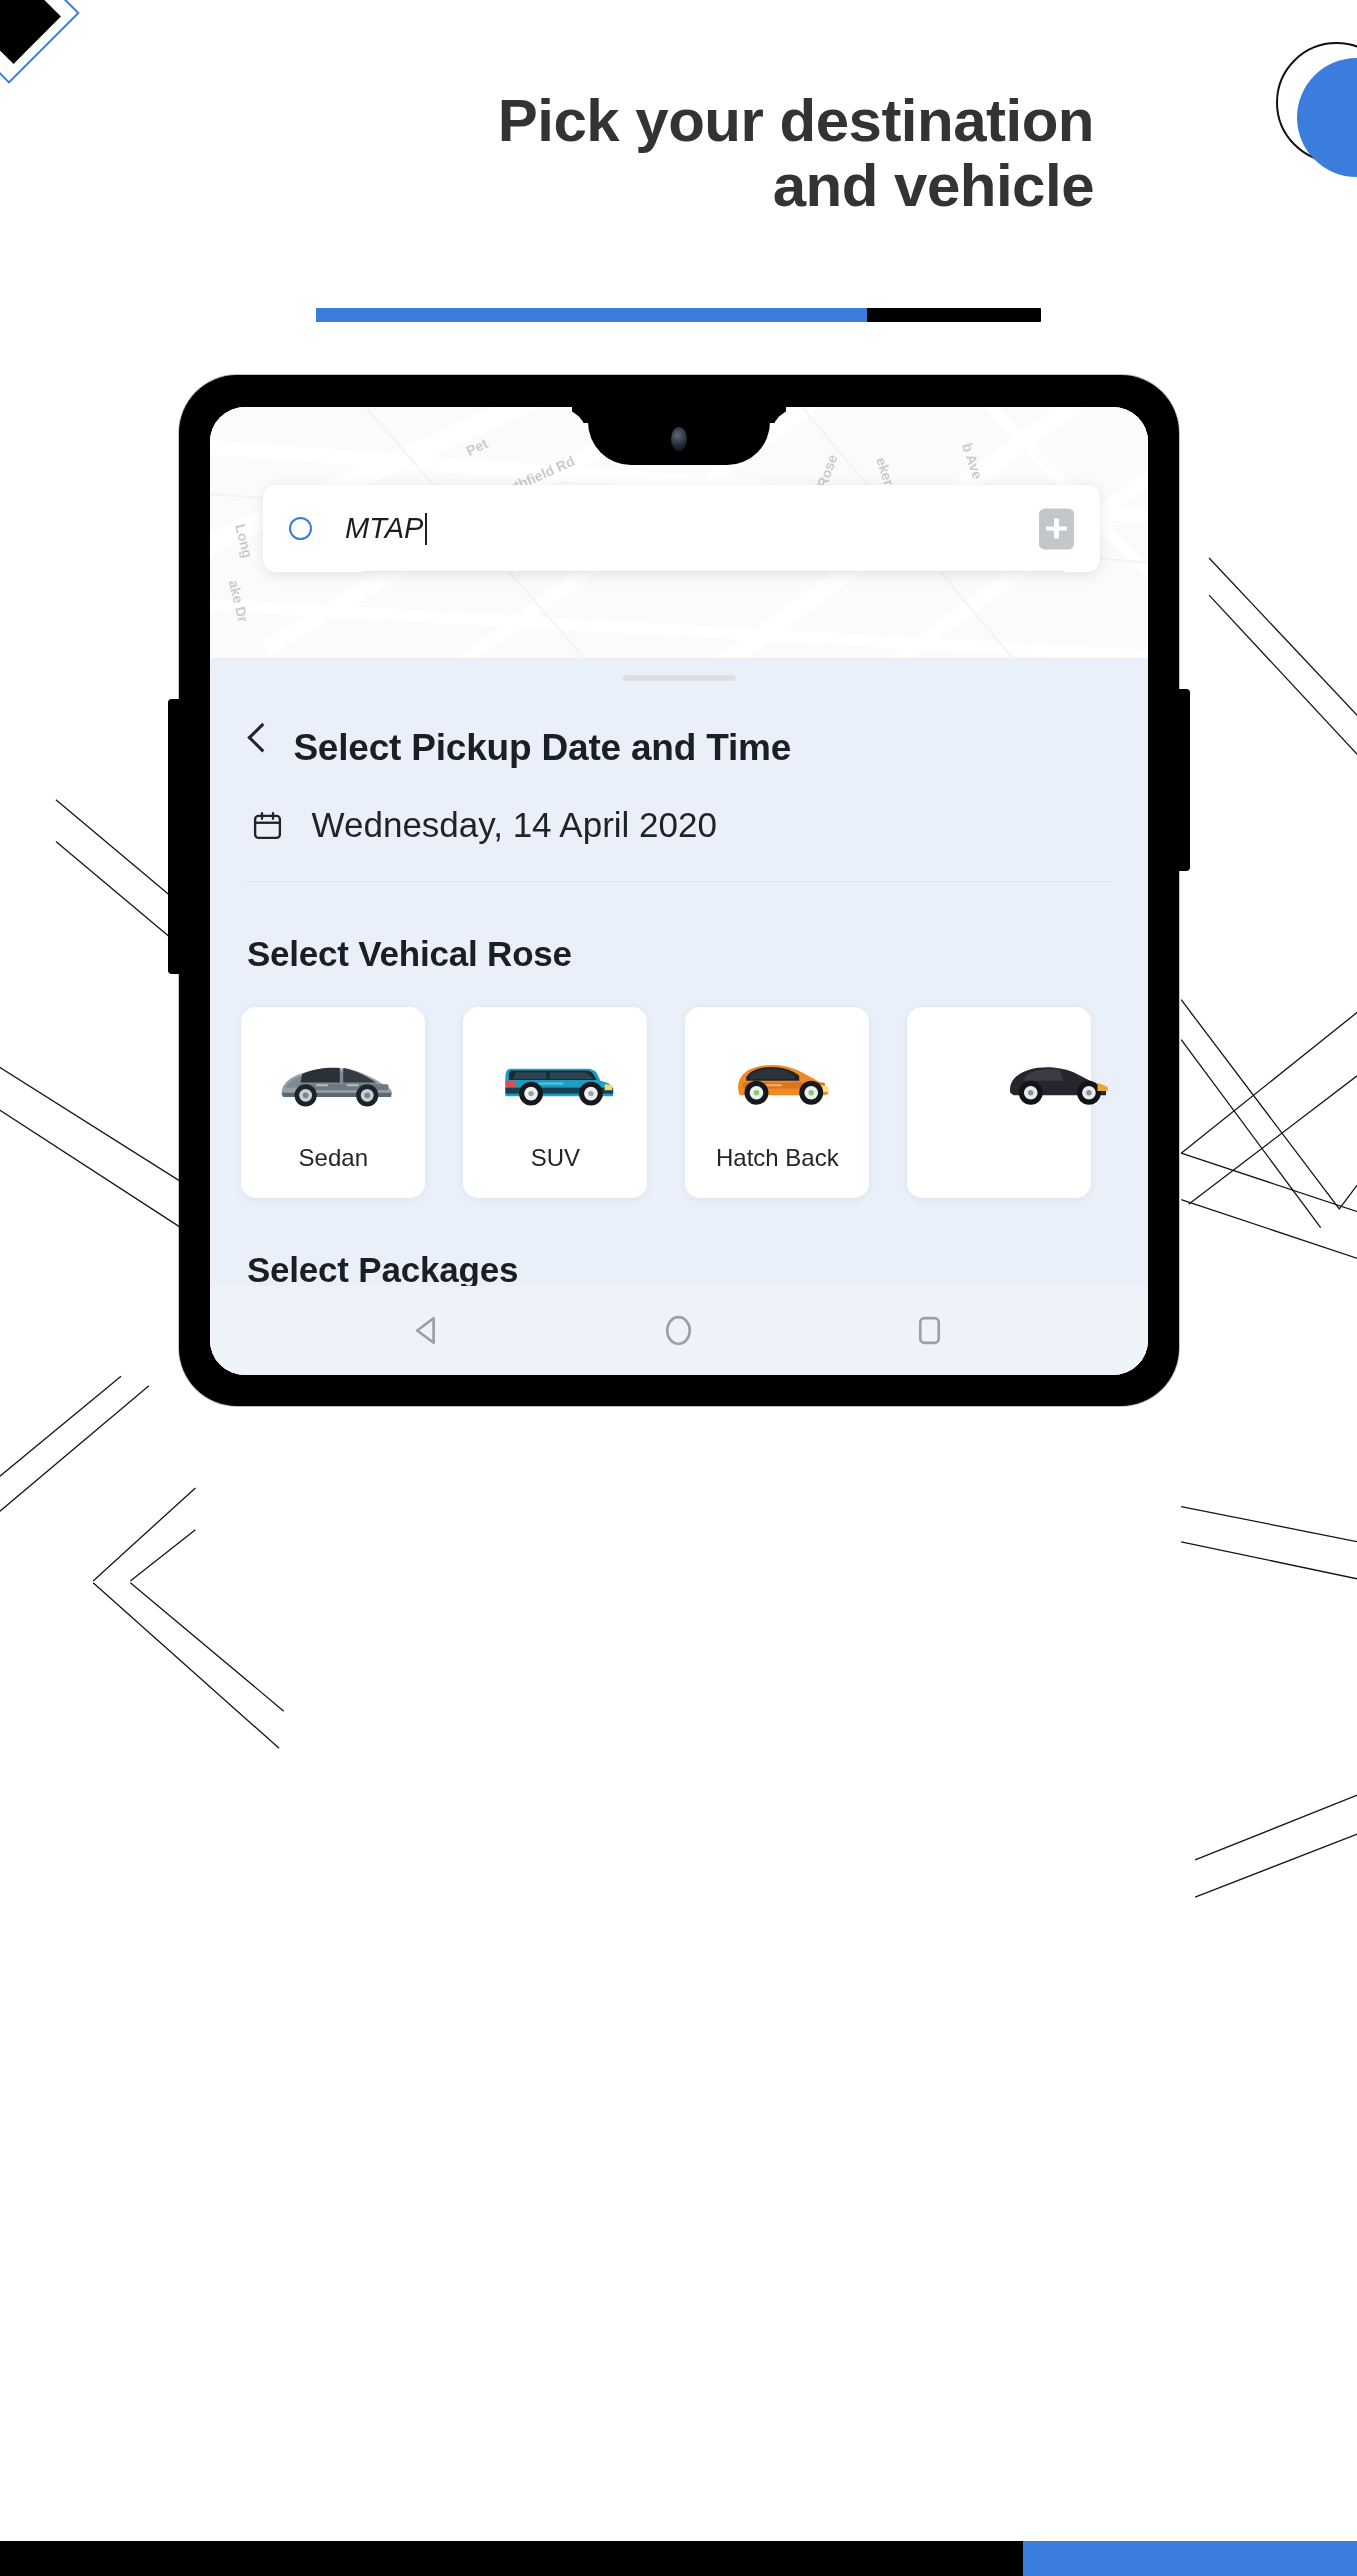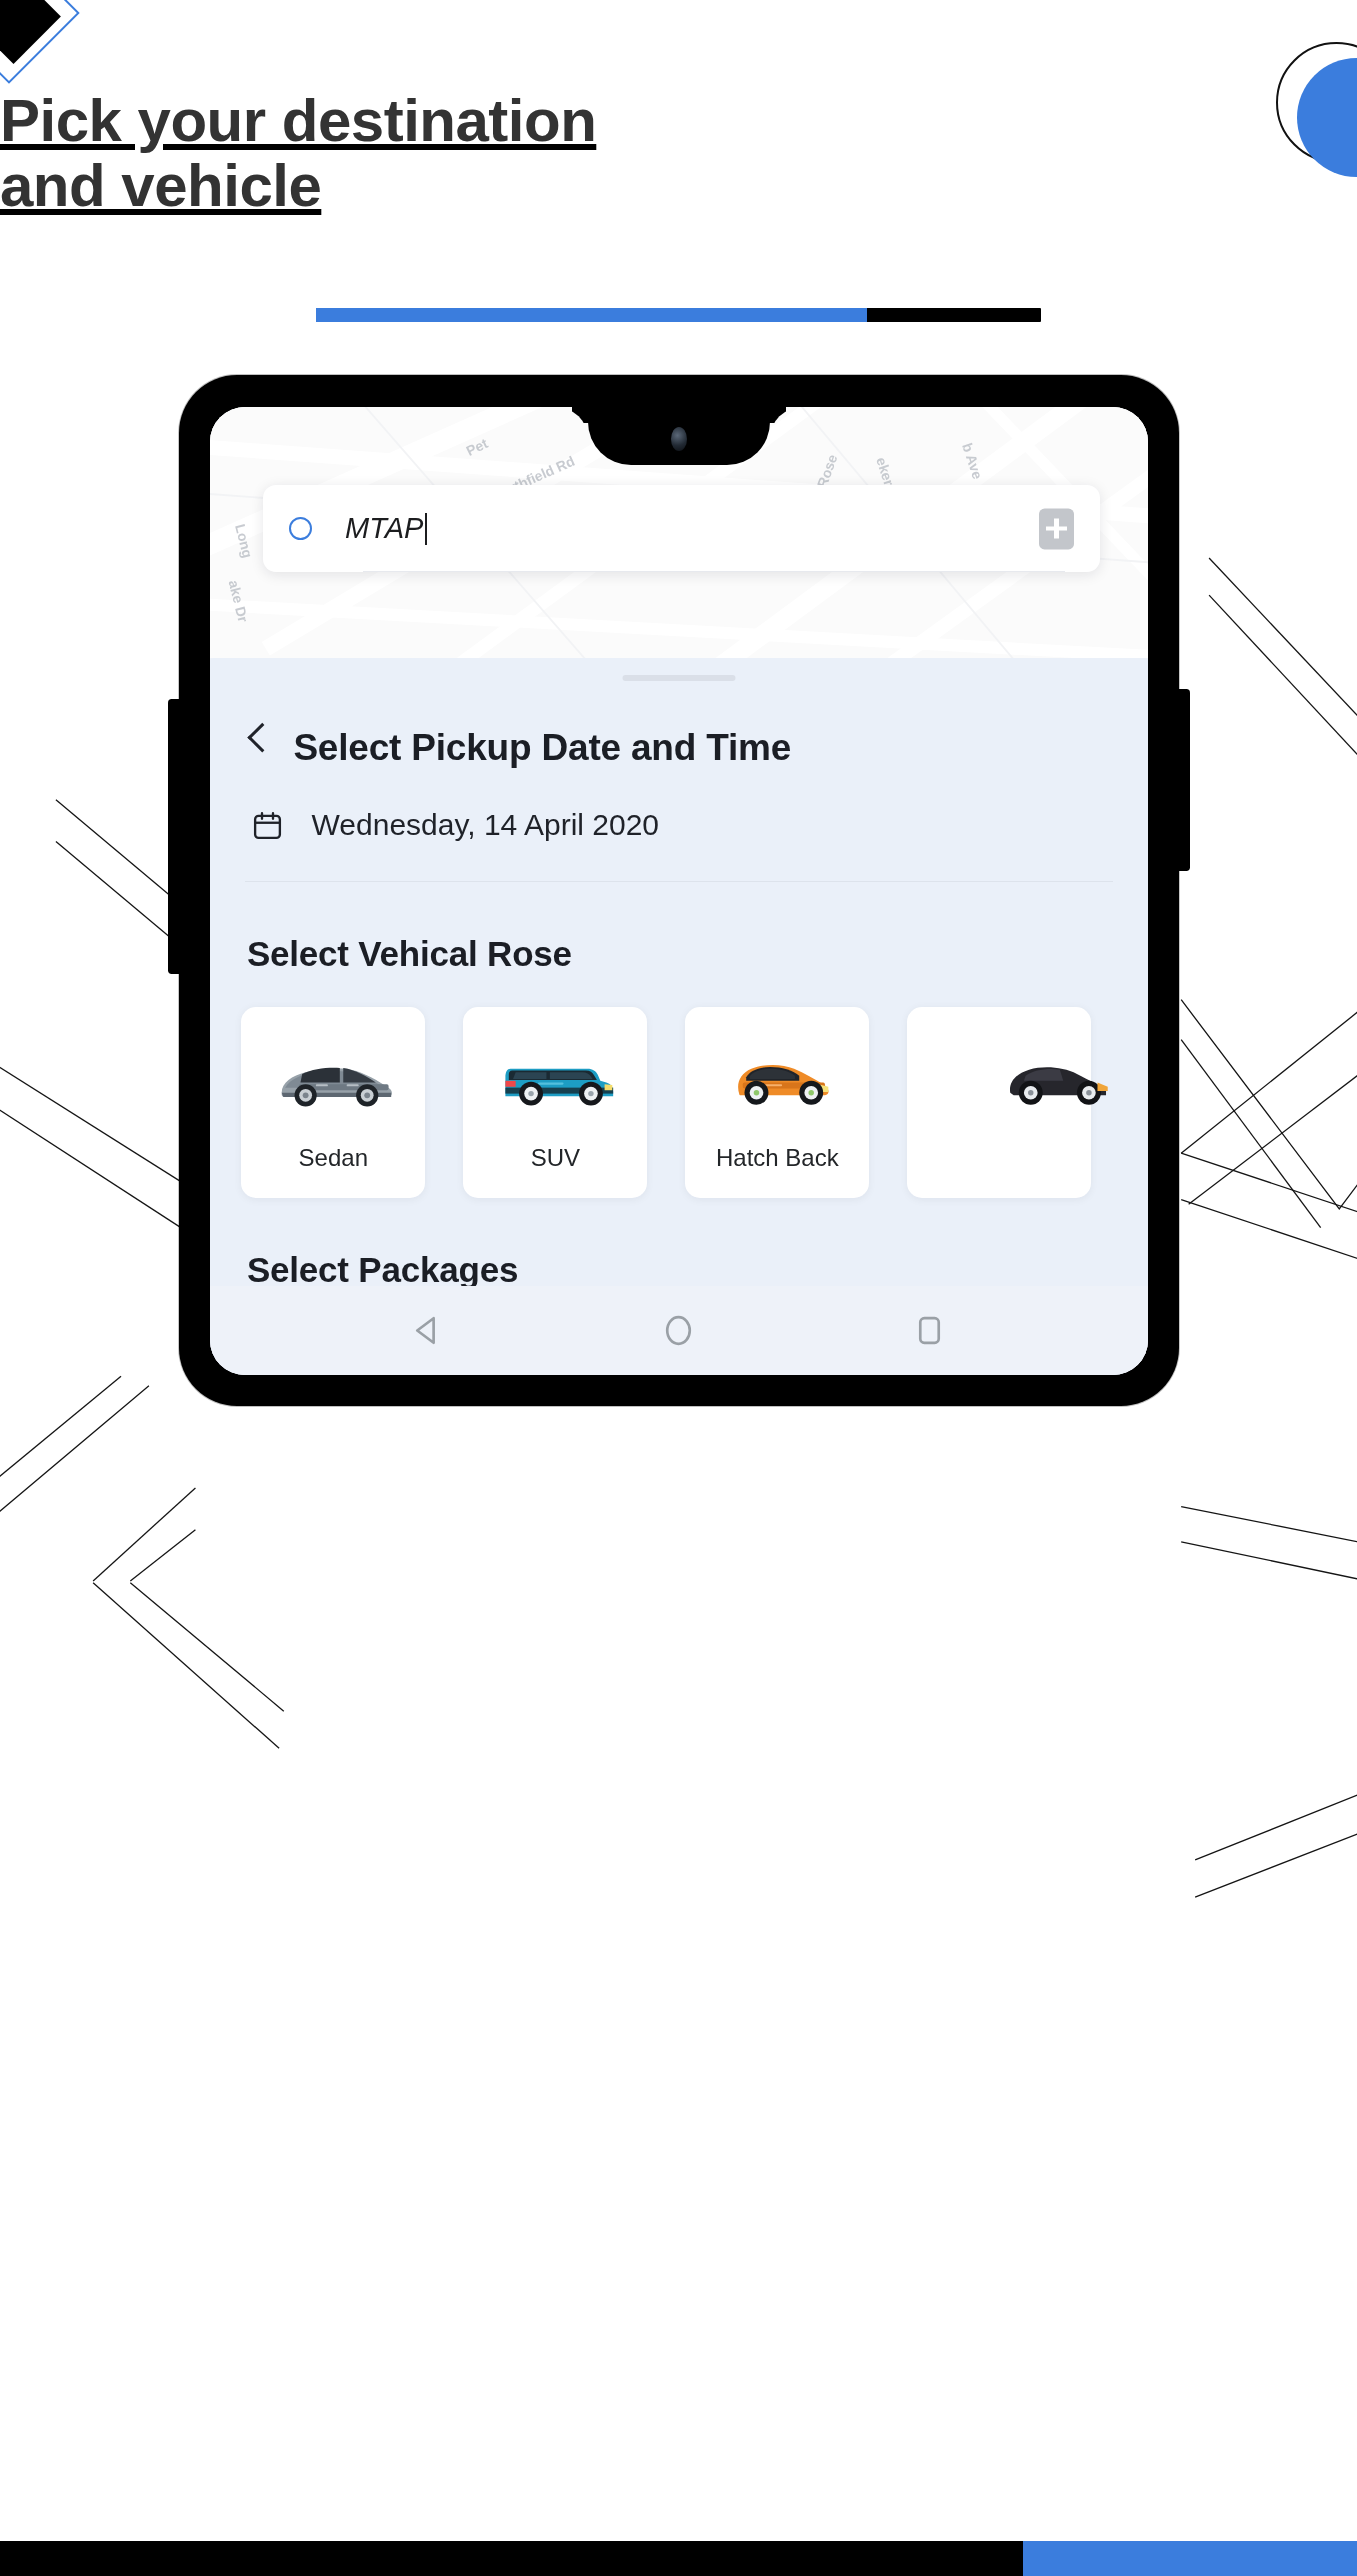--- a/index.html
+++ b/index.html
@@ -52,22 +52,21 @@
     width: 119px; height: 119px;
     border-radius: 50%;
     background: #3b7ddd;
   }
 
   
   .header {
     position: absolute;
     left: 0; top: 89px;
     width: 1094px;
-    text-align: left;
-    text-decoration: underline;
+    text-align: right;
   }
   .page-title {
     font-size: 60px;
     line-height: 1.08;
     font-weight: 700;
     color: #333333;
     letter-spacing: -0.5px;
   }
   .progress-track {
     position: absolute;
@@ -291,21 +290,21 @@
 
   .dt-row {
     display: flex;
     align-items: center;
     gap: 28px;
     height: 113px;
     border-bottom: 0.9px solid #dde3ec;
     padding-left: 5.6px;
   }
   .dt-text {
-    font-size: 30px;
+    font-size: 35px;
     color: #1f2229;
     font-weight: 400;
   }
   .icn { width: 33px; height: 33px; flex: 0 0 auto; }
 
   .section-title {
     font-size: 35px;
     font-weight: 700;
     color: #1b1e25;
     margin-top: 52px;

